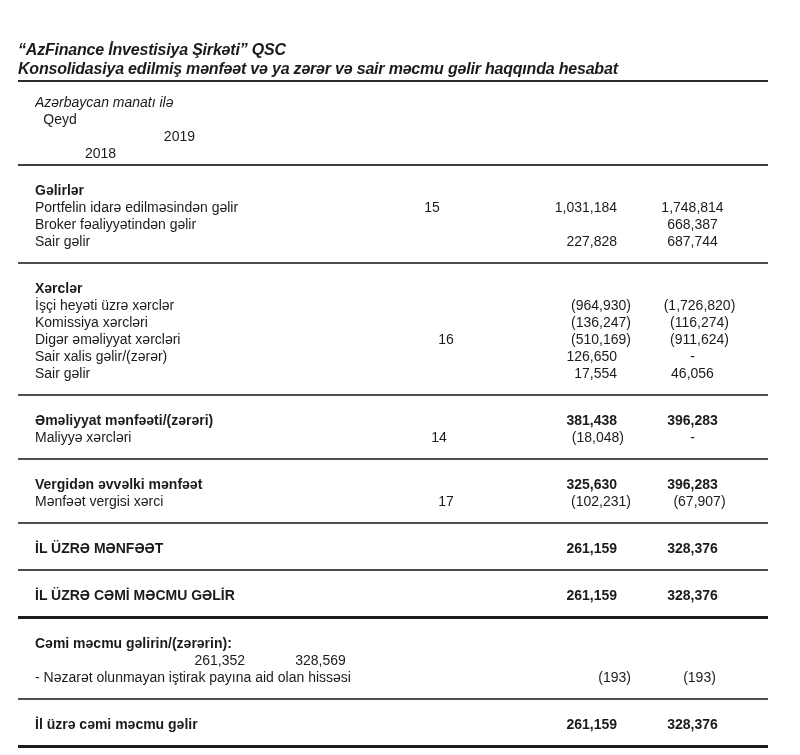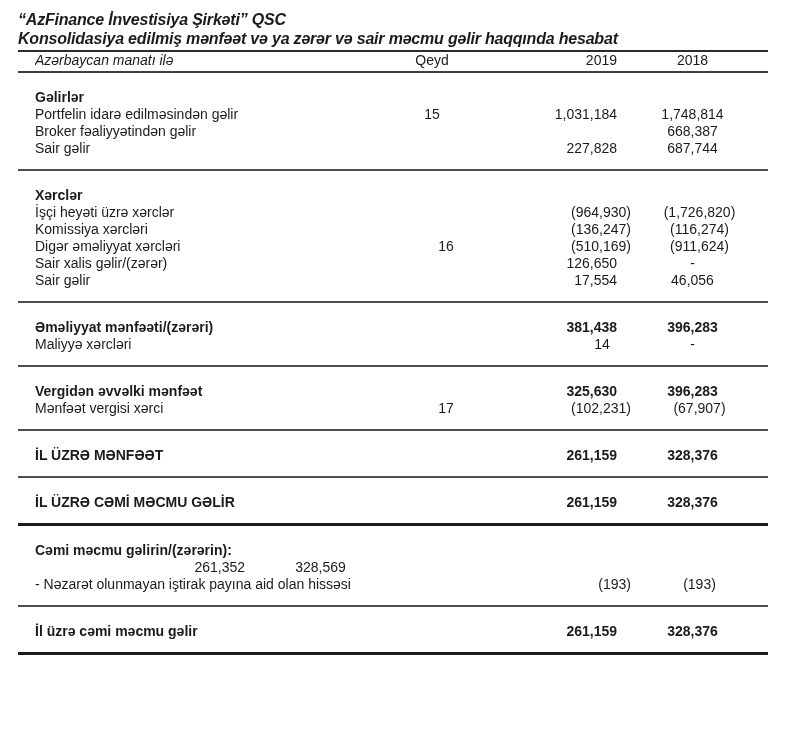--- a/index.html
+++ b/index.html
@@ -11,38 +11,41 @@
     width: 800px;
     height: 755px;
     font-family: "Liberation Sans", sans-serif;
     color: #1b1b1b;
     overflow: hidden;
   }
   .page {
     margin-left: 18px;
     width: 750px;
     padding-top: 10px;
+    margin-top: 30px;
   }
   
   .doc-header {
     padding-bottom: 2px;
     border-bottom: 2px solid #2b2b2b;
   }
   .doc-title, .doc-subtitle {
     font-size: 16px;
     line-height: 19px;
     font-weight: bold;
     font-style: italic;
     letter-spacing: -0.2px;
     white-space: nowrap;
   }
   
   .col-header {
     border-bottom: 2px solid #3f3f3f;
+    padding-top: 12px;
     padding-bottom: 2px;
+    flex-direction: column;
   }
   .col-header .c-label {
     font-style: italic;
     font-weight: normal;
   }
   .col-header .c-note, .col-header .c-v1, .col-header .c-v2 {
     font-weight: normal;
   }
   
   .row {
@@ -152,20 +155,21 @@
   <div class="section">
     <div class="row b">
       <span class="c-label">Əməliyyat mənfəəti/(zərəri)</span>
       <span class="c-note"></span>
       <span class="c-v1 num">381,438</span>
       <span class="c-v2 num">396,283</span>
     </div>
     <div class="row">
       <span class="c-label">Maliyyə xərcləri</span>
       <span class="c-note">14</span>
+      <span class="c-v1 num paren">(18,048)</span>
       <span class="c-v2 num">-</span>
     </div>
   </div>
 
   <div class="section">
     <div class="row b">
       <span class="c-label">Vergidən əvvəlki mənfəət</span>
       <span class="c-note"></span>
       <span class="c-v1 num">325,630</span>
       <span class="c-v2 num">396,283</span>

